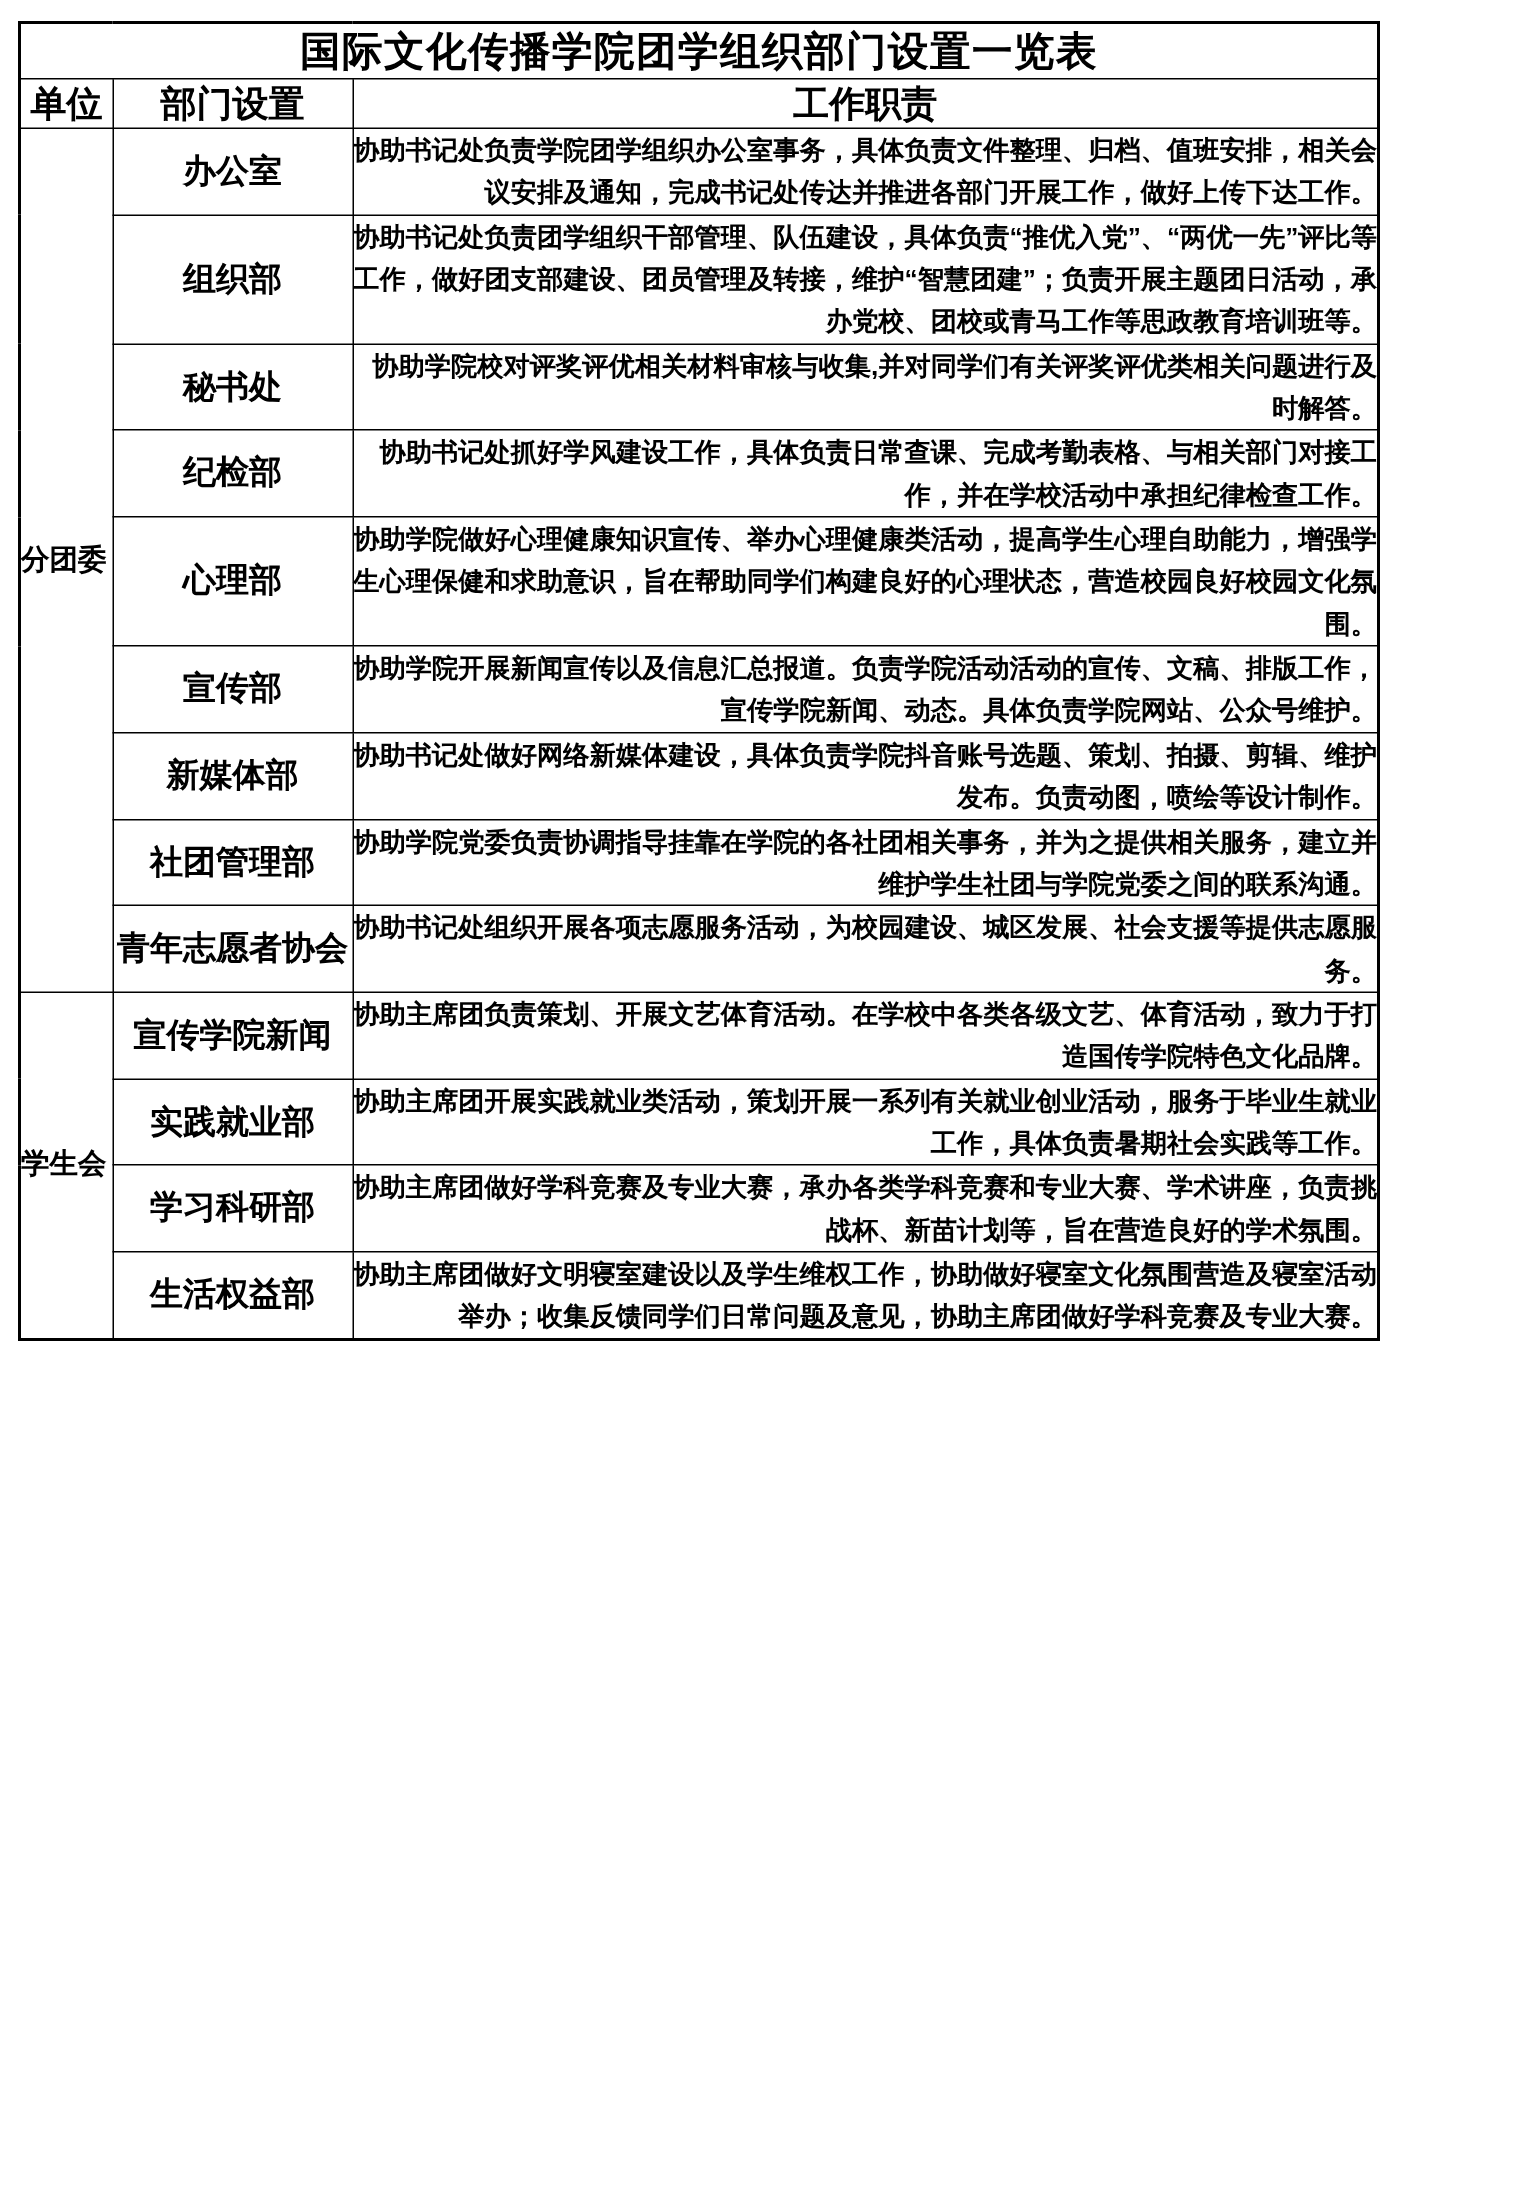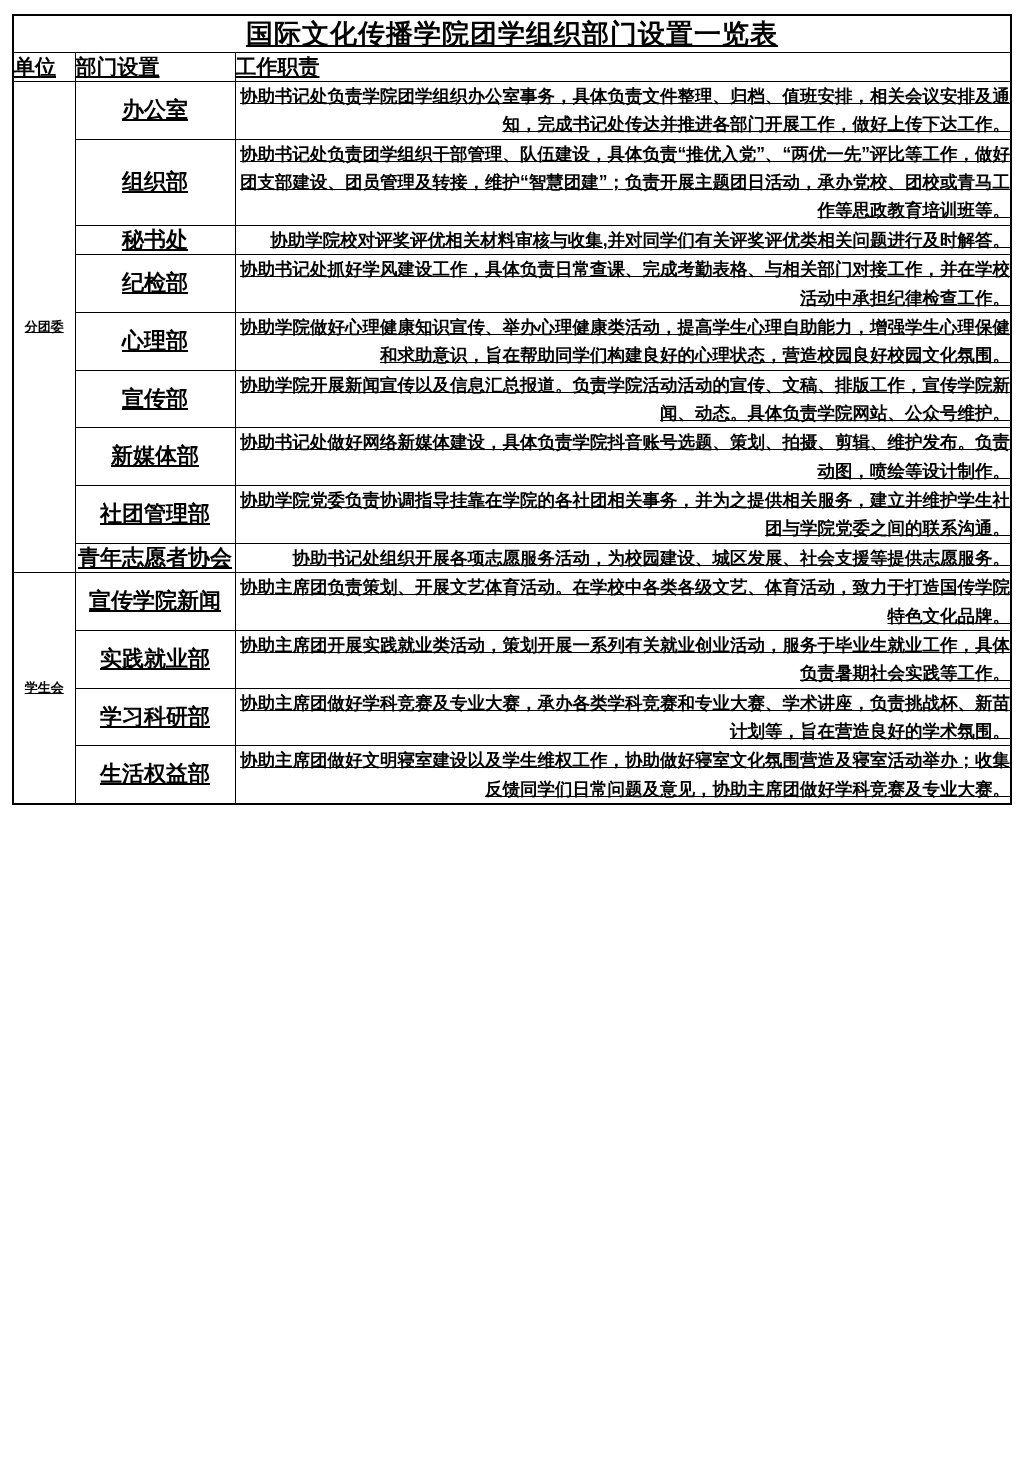--- a/index.html
+++ b/index.html
@@ -15,51 +15,49 @@
     overflow: hidden;
   }
   .page {
     width: 1024px;
     height: 1472px;
     box-sizing: border-box;
     padding: 14px 12px 0 12px;
   }
   table.org-table {
     border-collapse: collapse;
-    width: 1000px;
+    width: 908px;
     table-layout: fixed;
     border: 2px solid #000;
-    text-decoration: underline;
   }
   table.org-table td, table.org-table th {
     border: 1px solid #000;
     vertical-align: middle;
     padding: 0;
   }
   .title-cell {
     text-align: center;
     font-size: 27px;
     font-weight: bold;
     letter-spacing: 1px;
     padding: 16px 0 16px 0;
     border-bottom: 1px solid #000;
   }
   .col-unit { width: 62px; }
   .col-dept { width: 160px; }
   .col-duty { width: auto; }
 
   .hdr {
-    text-align: left;
-    font-size: 21px;
+    text-align: center;
+    font-size: 24px;
     font-weight: bold;
     padding: 20px 0;
   }
   .unit-cell {
-    text-align: center;
-    font-size: 13px;
+    font-size: 19px;
     font-weight: bold;
     letter-spacing: 0px;
     line-height: 1.15;
   }
   .dept-cell {
     text-align: center;
     font-size: 22px;
     font-weight: bold;
     padding: 4px 2px;
     line-height: 1.3;

